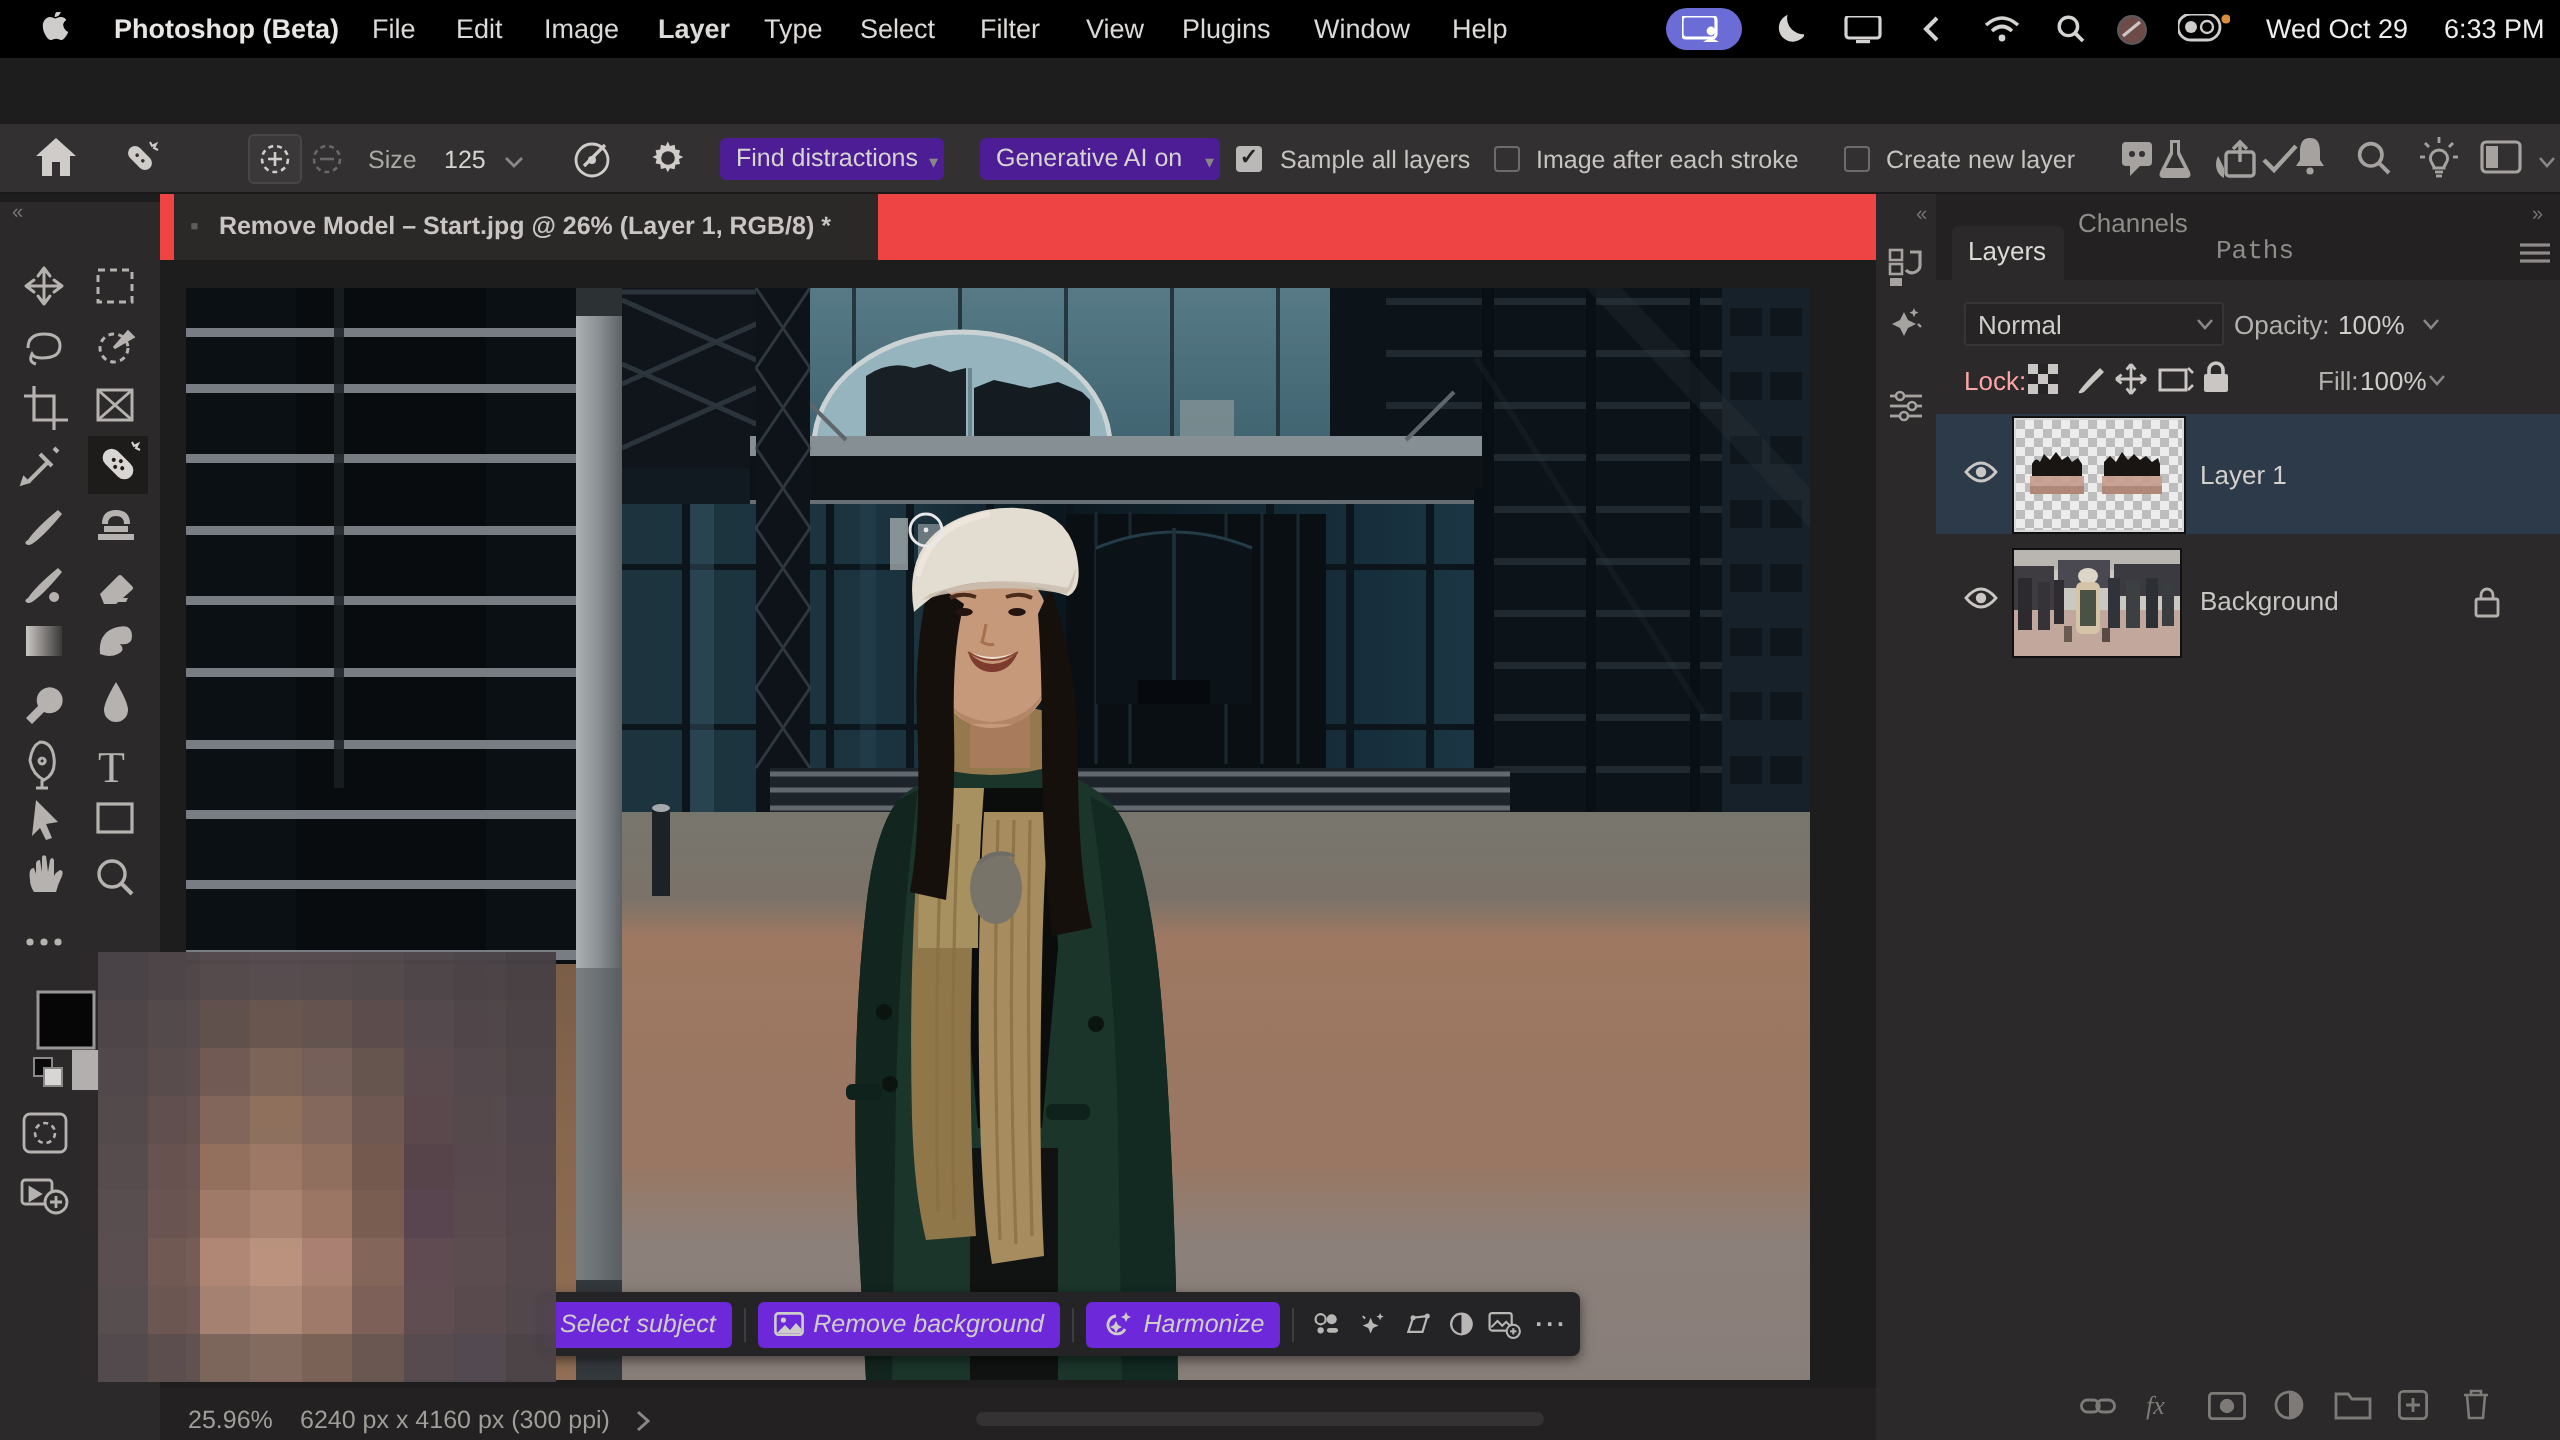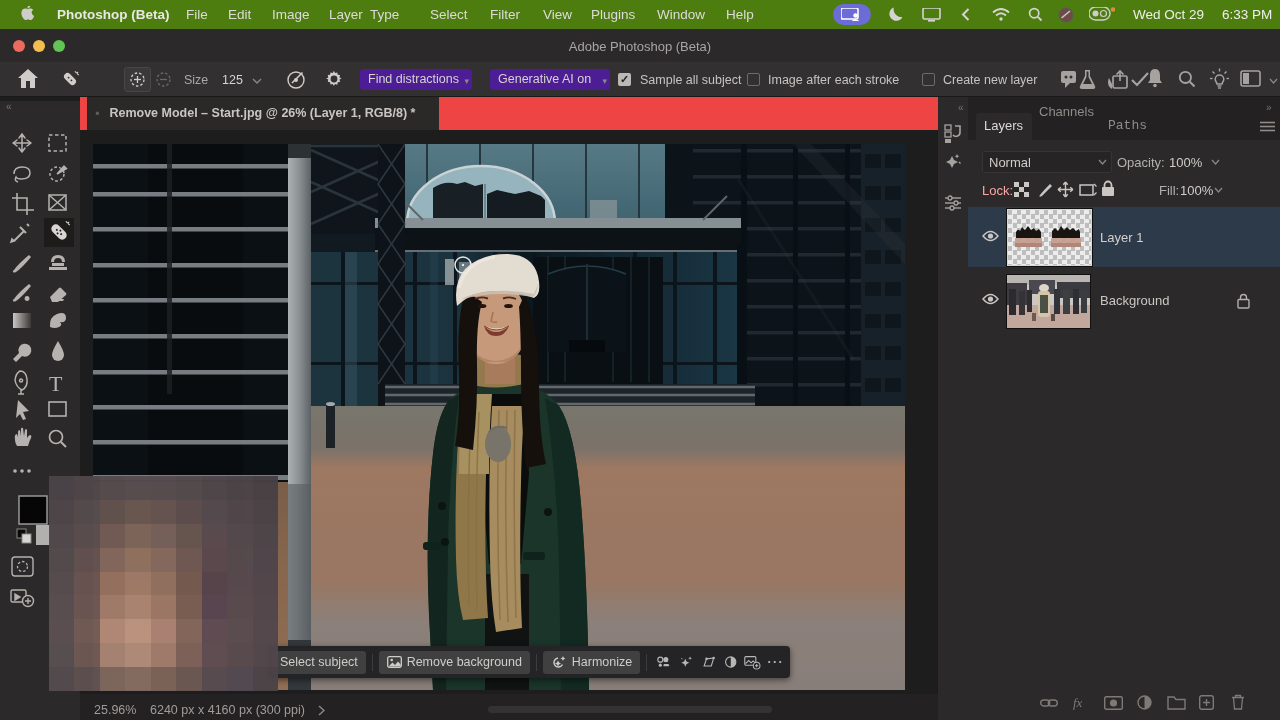--- a/index.html
+++ b/index.html
@@ -1,21 +1,21 @@
 <!DOCTYPE html>
 <html><head>
 <meta charset="utf-8">
 <style>
   * { margin:0; padding:0; box-sizing:border-box; }
   html,body { width:1280px; height:720px; background:#1e1d1d; overflow:hidden; }
   body { font-family:"Liberation Sans", sans-serif; }
   #app { position:relative; width:1280px; height:720px; background:#1e1d1d; overflow:hidden; }
   .abs { position:absolute; }
   
-  #menubar { position:absolute; left:0; top:0; width:1280px; height:29px; background:#4d7c0f; color:#dddbd9; font-size:13.5px; }
+  #menubar { position:absolute; left:0; top:0; width:1280px; height:29px; background:#000000; color:#dddbd9; font-size:13.5px; }
   #menubar .mi { position:absolute; top:7px; }
   
   #titlebar { position:absolute; left:0; top:29px; width:1280px; height:33px; background:#2b2929; }
   .tl { position:absolute; top:11px; width:12px; height:12px; border-radius:50%; }
   
   #options { position:absolute; left:0; top:62px; width:1280px; height:35px; background:#323030; border-bottom:1px solid #1a1919; color:#c6c3c0; font-size:12.5px; }
   .chip { position:absolute; top:7px; height:21px; background:#4c1d95; border-radius:3px; color:#d6d3d0; line-height:21px; padding:0 10px 0 8px; }
   .cbx { position:absolute; top:11px; width:13px; height:13px; border-radius:2px; }
   .cbx.off { border:1.5px solid #6e6c6a; }
   .cbx.on { background:#bbb9b7; color:#252423; font-size:11px; font-weight:bold; text-align:center; line-height:13px; }
@@ -29,38 +29,38 @@
   #rightdock { position:absolute; left:938px; top:97px; width:30px; height:623px; background:#2b2929; }
   
   #layers { position:absolute; left:968px; top:97px; width:312px; height:623px; background:#2b2929; color:#c9c6c3; font-size:13px; }
   #ltabs { position:absolute; left:0; top:0; width:312px; height:43px; background:#232121; }
   #ltab-active { position:absolute; left:8px; top:16px; width:56px; height:27px; background:#2b2929; border-radius:3px 3px 0 0; }
   
   #statusbar { position:absolute; left:80px; top:694px; width:858px; height:26px; background:#232121; color:#a09d9a; font-size:12.5px; }
   
   #taskbar { font-size:13px; position:absolute; left:268px; top:646px; width:522px; height:32px; background:#242426; border-radius:4px; box-shadow:0 2px 6px rgba(0,0,0,.5); color:#cfcdca; font-size:12.5px; display:flex; align-items:center; }
   .tbdiv { width:1px; height:17px; background:#3d3d3f; margin:0 4px; }
-  .tbbtn { white-space:nowrap; height:23px; line-height:23px; background:#404040; border-radius:3px; padding:0 8px; margin:0 2px; display:flex; align-items:center; gap:5px; }
+  .tbbtn { white-space:nowrap; height:23px; line-height:23px; background:#6d28d9; border-radius:3px; padding:0 8px; margin:0 2px; display:flex; align-items:center; gap:5px;font-style:italic; }
   
   #pixels { position:absolute; left:49px; top:476px; width:229px; height:215px; display:grid; grid-template-columns:repeat(9,1fr); grid-template-rows:repeat(9,1fr); opacity:0.96; }
 </style>
 </head>
 <body>
 <div id="app">
 
   <div id="menubar">
     <svg class="mi" style="left:20px;top:6px" width="15" height="17" viewBox="0 0 15 17">
         <path fill="#cfcdcb" d="M12.6 9c0-2.2 1.8-3.2 1.9-3.3-1-1.5-2.6-1.7-3.2-1.7-1.4-.1-2.7.8-3.3.8-.7 0-1.8-.8-2.9-.8C3.6 4 2.2 4.9 1.4 6.2-.2 9 1 13 2.6 15.2c.8 1.1 1.7 2.3 2.9 2.3 1.2 0 1.6-.7 3-.7s1.8.7 3 .7 2-1.1 2.8-2.2c.9-1.3 1.2-2.5 1.3-2.6-.1-.1-2.9-1.2-3-4.7zM10.4 2.6c.6-.8 1.1-1.9 1-3-.9 0-2.1.6-2.7 1.4-.6.7-1.2 1.8-1 2.9 1 .1 2-.5 2.7-1.3z" transform="scale(0.85) translate(1,-1)"></path>
       </svg>
     <span class="mi" style="left:57px; font-weight:bold; color:#e9e7e5;">Photoshop (Beta)</span>
     <span class="mi" style="left:186px;">File</span>
     <span class="mi" style="left:228px;">Edit</span>
     <span class="mi" style="left:272px;">Image</span>
-    <span class="mi" style="left:329px;">Layer</span>
-    <span class="mi" style="left:370px;">Type</span>
+    <span class="mi" style="left:329px;font-weight:bold;">Layer</span>
+    <span class="mi" style="left:382px;">Type</span>
     <span class="mi" style="left:430px;">Select</span>
     <span class="mi" style="left:490px;">Filter</span>
     <span class="mi" style="left:543px;">View</span>
     <span class="mi" style="left:591px;">Plugins</span>
     <span class="mi" style="left:657px;">Window</span>
     <span class="mi" style="left:726px;">Help</span>
 
     <div class="abs" style="left:833px;top:4px;width:38px;height:21px;border-radius:11px;background:#6b6cd6;"></div>
     <svg class="abs" style="left:841px;top:8px" width="22" height="14" viewBox="0 0 22 14">
         <rect x="0" y="0" width="17" height="11" rx="2" fill="none" stroke="#fff" stroke-width="1.6"></rect>
@@ -94,26 +94,20 @@
     <svg class="abs" style="left:1089px;top:7px" width="26" height="15" viewBox="0 0 26 15">
         <rect x="0" y="0" width="21" height="13" rx="6.5" fill="none" stroke="#cfcdcb" stroke-width="1.4"></rect>
         <circle cx="6.5" cy="6.5" r="3" fill="#cfcdcb"></circle>
         <circle cx="14.5" cy="6.5" r="3" fill="none" stroke="#cfcdcb" stroke-width="1.2"></circle>
         <circle cx="24" cy="2.5" r="2.3" fill="#d98e3c"></circle>
       </svg>
     <span class="mi" style="left:1133px; color:#efeeed;">Wed Oct 29</span>
     <span class="mi" style="left:1222px; color:#efeeed;">6:33 PM</span>
   </div>
 
-  <div id="titlebar">
-    <div class="tl" style="left:13px; background:#ec6a5e;"></div>
-    <div class="tl" style="left:33px; background:#f5bd4f;"></div>
-    <div class="tl" style="left:53px; background:#61c454;"></div>
-    <div class="abs" style="left:0;right:0;top:10px;text-align:center;color:#a8a5a3;font-size:13px;">Adobe Photoshop (Beta)</div>
-  </div>
 
   <div id="options">
     <svg class="abs" style="left:18px;top:7px" width="20" height="19" viewBox="0 0 20 19">
         <path fill="#cfccc9" d="M10 0 L20 9 L17 9 L17 19 L12 19 L12 12 L8 12 L8 19 L3 19 L3 9 L0 9 Z"></path>
       </svg>
     <svg class="abs" style="left:60px;top:7px" width="21" height="20" viewBox="0 0 21 20">
         <g transform="rotate(45 10 10)">
           <rect x="3" y="6.5" width="14" height="7" rx="3.5" fill="#cfccc9"></rect>
           <circle cx="8" cy="10" r="0.9" fill="#323030"></circle>
           <circle cx="12" cy="10" r="0.9" fill="#323030"></circle>
@@ -140,21 +134,21 @@
         <path d="M6 14 L14 6 M14 6 l2.5-2.5" stroke="#cfccc9" stroke-width="1.6" fill="none"></path>
         <circle cx="10" cy="11" r="2" fill="#cfccc9"></circle>
       </svg>
     <svg class="abs" style="left:324px;top:7px" width="20" height="20" viewBox="0 0 20 20">
         <path fill="#cfccc9" d="M10 2 l1.2 2.4 2.6-.6 .4 2.6 2.6 .4-.6 2.6 2.4 1.2-2.4 1.2 .6 2.6-2.6 .4-.4 2.6-2.6-.6L10 19l-1.2-2.4-2.6 .6-.4-2.6-2.6-.4 .6-2.6L1.4 10.6 3.8 9.4 3.2 6.8 5.8 6.4 6.2 3.8 8.8 4.4 Z" transform="scale(0.9) translate(1,0)"></path>
         <circle cx="10" cy="10" r="3.4" fill="#323030"></circle>
       </svg>
     <div class="chip" style="left:360px;width:112px;">Find distractions <span style="position:absolute;right:3px;bottom:-2px;font-size:9px;color:#8a8886;">▾</span></div>
     <div class="chip" style="left:490px;width:120px;">Generative AI on <span style="position:absolute;right:3px;bottom:-2px;font-size:9px;color:#8a8886;">▾</span></div>
     <div class="cbx on" style="left:618px;">✓</div>
-    <span class="oplabel" style="left:640px;">Sample all subject</span>
+    <span class="oplabel" style="left:640px;">Sample all layers</span>
     <div class="cbx off" style="left:747px;"></div>
     <span class="oplabel" style="left:768px;">Image after each stroke</span>
     <div class="cbx off" style="left:922px;"></div>
     <span class="oplabel" style="left:943px;">Create new layer</span>
 
     <svg class="abs" style="left:1060px;top:8px" width="17" height="19" viewBox="0 0 17 19">
         <rect x="1" y="1" width="15" height="12" rx="2" fill="#a5a2a0"></rect>
         <circle cx="6" cy="7" r="1.5" fill="#323030"></circle>
         <circle cx="11" cy="7" r="1.5" fill="#323030"></circle>
         <path d="M5 13 L5 18 L10 13 Z" fill="#a5a2a0"></path>

